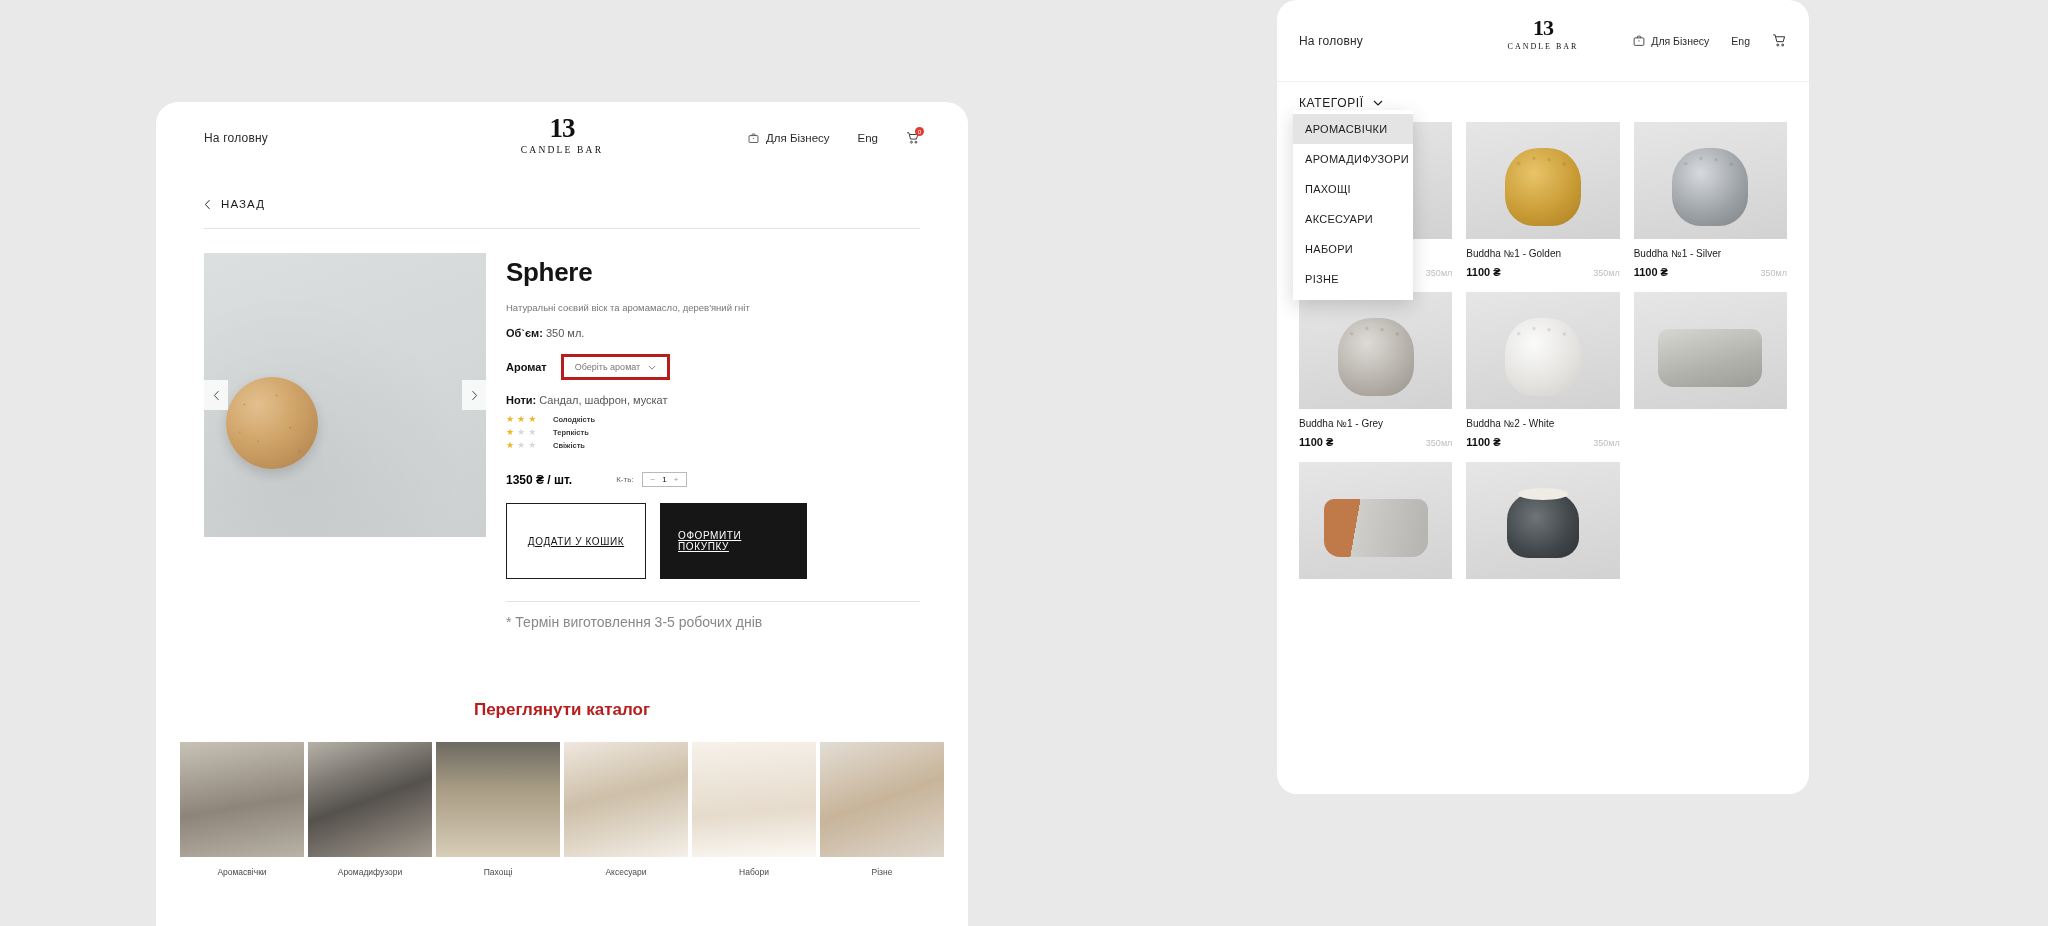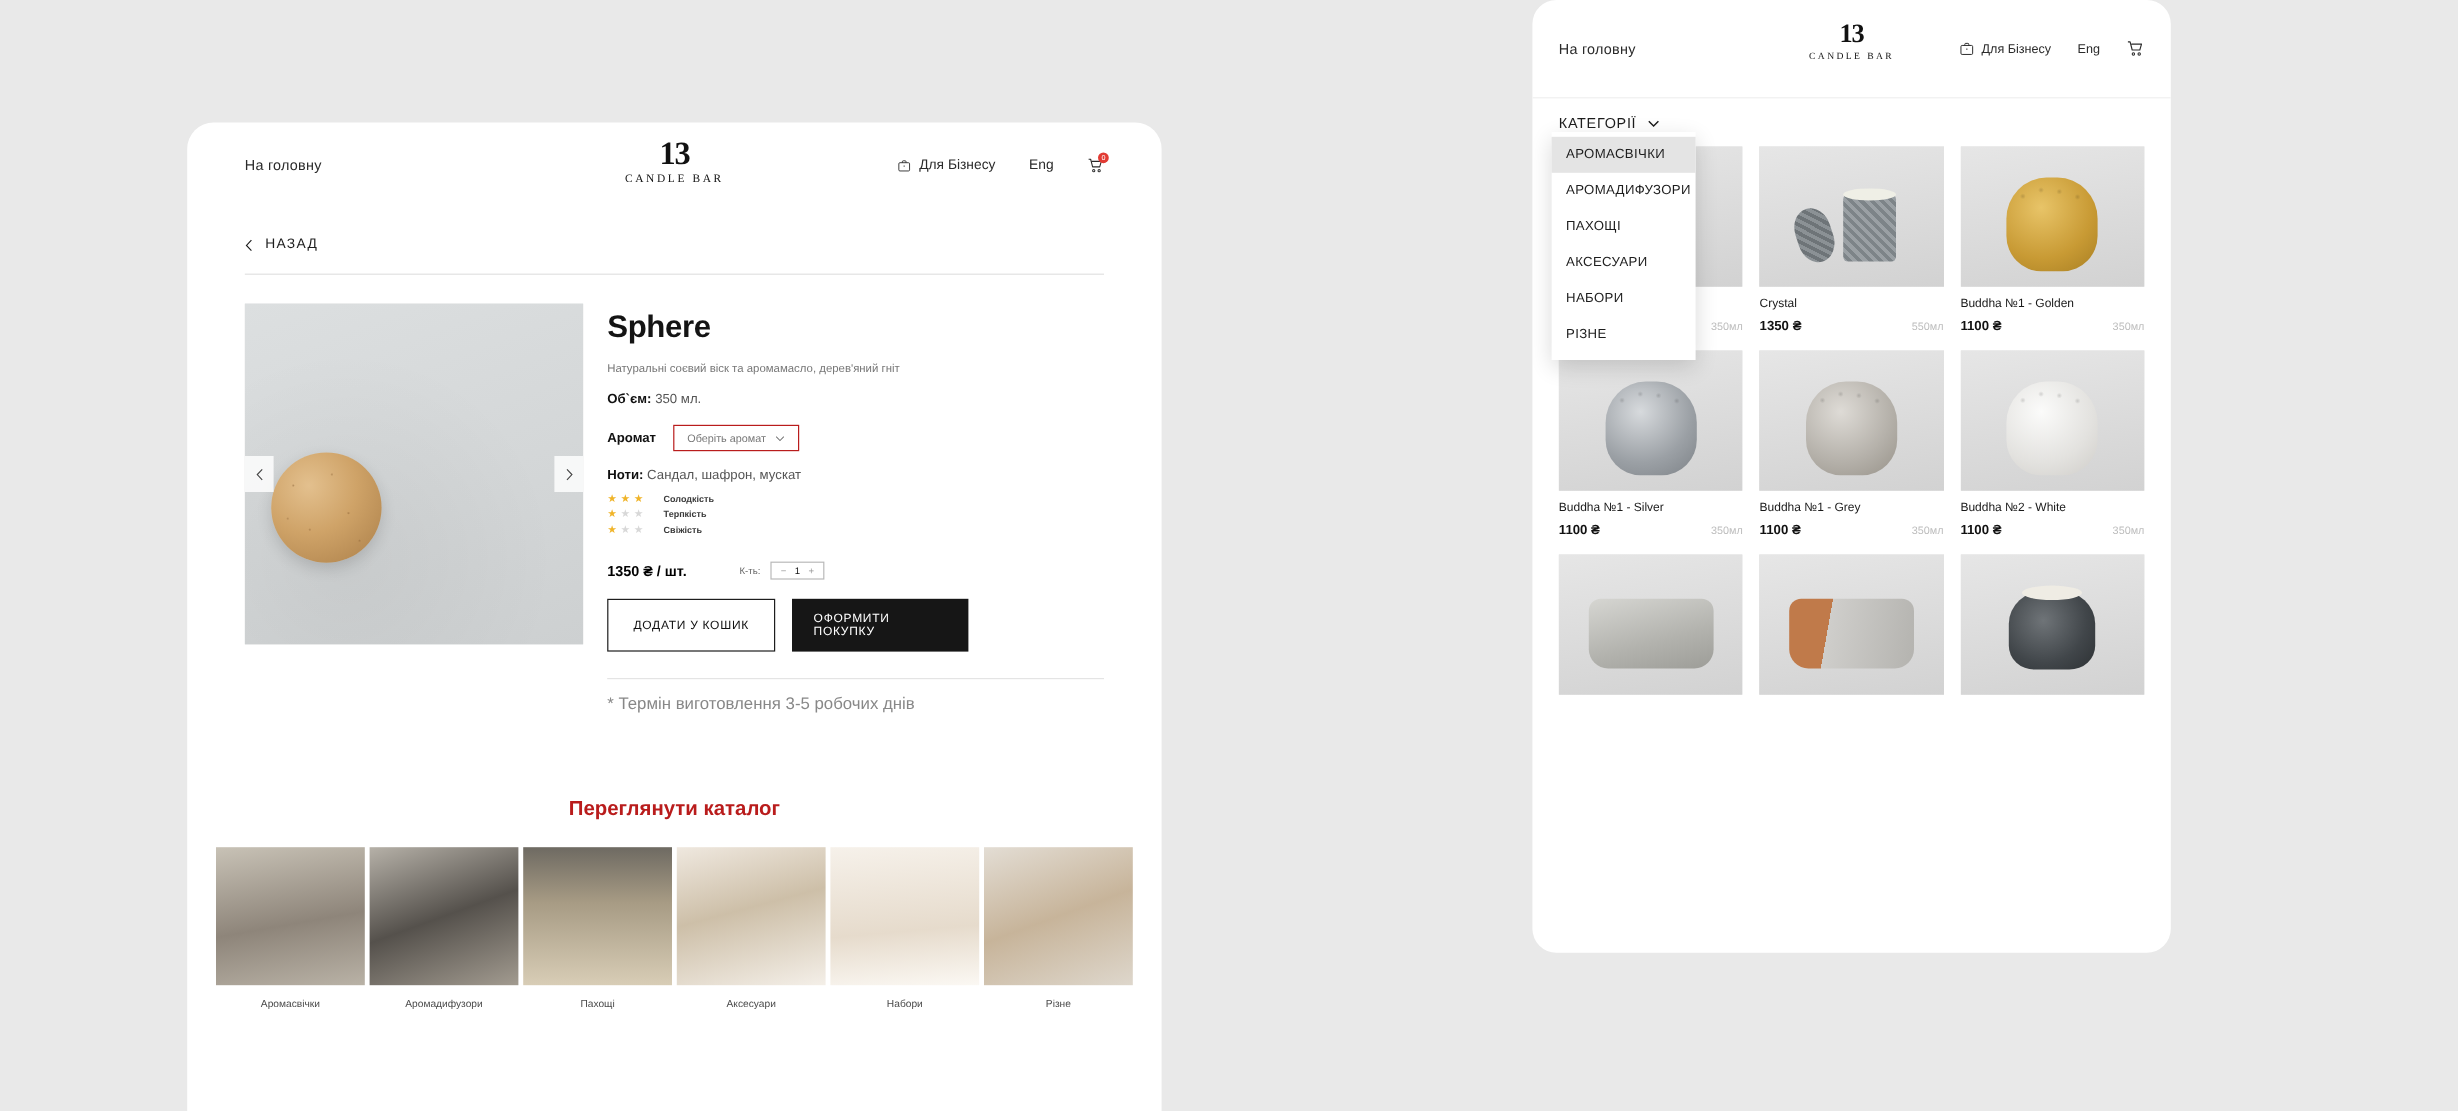--- a/index.html
+++ b/index.html
@@ -124,21 +124,21 @@
 
   .info{ padding-top:4px; flex:1; }
   .p-title{ font-size:26px; font-weight:700; color:#141414; letter-spacing:-.3px;}
   .p-desc{ font-size:9.5px; color:#777; margin-top:14px; }
   .p-vol{ font-size:11px; color:#111; margin-top:14px; }
   .p-vol b{ font-weight:700; }
   .p-vol span{ color:#555; font-weight:400;}
   .aroma-row{ display:flex; align-items:center; gap:14px; margin-top:15px;}
   .aroma-lbl{ font-size:11px; font-weight:700; color:#111;}
   .aroma-sel{
-    border:1px solid #b91c1c; padding:5px 11px; min-width:88px;
+    border:3px solid #b91c1c; padding:5px 11px; min-width:88px;
     display:flex; align-items:center; justify-content:center; gap:8px;
     font-size:9px; color:#777; background:#fff;
   }
   .notes{ font-size:11px; color:#555; margin-top:14px;}
   .notes b{ color:#111; font-weight:700;margin-top:32px;}
   .ratings{ margin-top:9px; }
   .rate-row{ display:flex; align-items:center; gap:5px; margin-bottom:4px;}
   .stars{ display:flex; gap:3px; width:34px;}
   .st{ font-size:9px; line-height:1; color:#d8d8d8;}
   .st.on{ color:#f0b429;}
@@ -150,22 +150,22 @@
   .qty-lbl{ font-size:8px; color:#666;}
   .qty-box{
     border:1px solid #b9b9b9; padding:2px 8px; display:flex; align-items:center;
     gap:7px; font-size:8px; color:#333;
   }
   .qty-minus,.qty-plus{ color:#999; font-size:8px; cursor:pointer;}
   .qty-val{ font-size:8px; color:#111;}
 
   .btn-row{ display:flex; gap:14px; margin-top:16px;}
   .btn{
-    font-size:10px; letter-spacing:.6px; padding:11px 18px;
-    display:flex; align-items:center; justify-content:center; cursor:pointer;
+    font-size:10px; letter-spacing:.6px; padding:27px 18px;
+    display:flex; align-items:center; justify-content:center; cursor:pointer;text-decoration:underline;
   }
   .btn-outline{ border:1px solid #1d1d1d; background:#fff; color:#111; width:140px;}
   .btn-solid{ background:#161616; color:#fff; width:147px;}
 
   .note-div{ height:1px; background:#e4e4e4; margin:22px 0 0 0;}
   .footnote{ font-size:14px; color:#888; margin-top:12px;}
 
   
   .catalog-title{
     text-align:center; font-size:17px; font-weight:700; color:#b91c1c;
@@ -487,33 +487,20 @@
           <div class="art-bg"></div>
           <div class="jar" style="left:34%;top:24%;width:50px;height:74px;border-radius:20px 20px 6px 6px;"></div>
         </div>
         <div class="pc-name">Sphere</div>
         <div class="pc-meta">
           <span class="pc-price">1100 ₴</span>
           <span class="pc-vol">350мл</span>
         </div>
       </div>
 
-      <div class="pcard">
-        <div class="pc-img">
-          <div class="art-bg"></div>
-          <div class="crystal"></div>
-            <div class="crystal-top"></div>
-            <div class="crystal-lid"></div>
-        </div>
-        <div class="pc-name">Crystal</div>
-        <div class="pc-meta">
-          <span class="pc-price">1350 ₴</span>
-          <span class="pc-vol">550мл</span>
-        </div>
-      </div>
 
       <div class="pcard">
         <div class="pc-img">
           <div class="art-bg"></div>
           <div class="buddha gold">
               <div class="buddha-hair"></div>
             </div>
         </div>
         <div class="pc-name">Buddha №1 - Golden</div>
         <div class="pc-meta">

